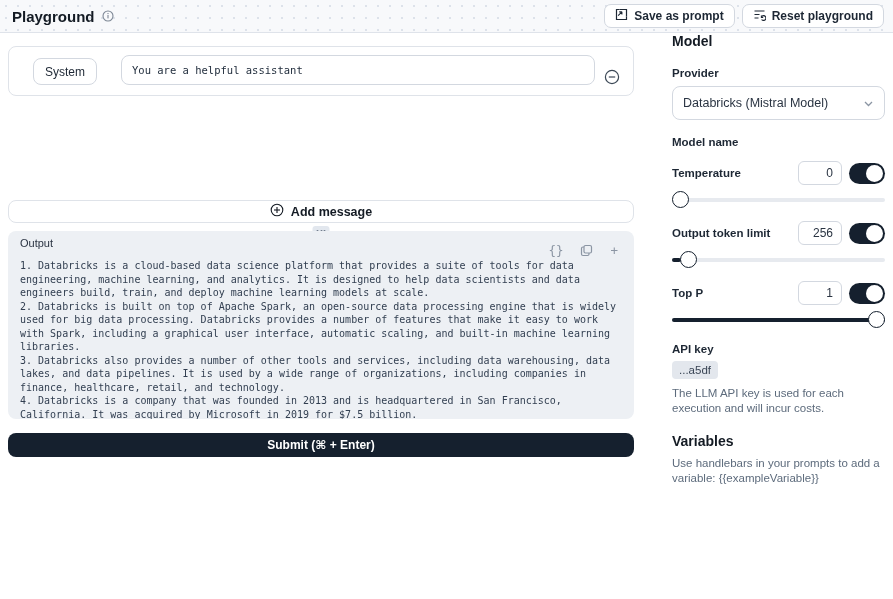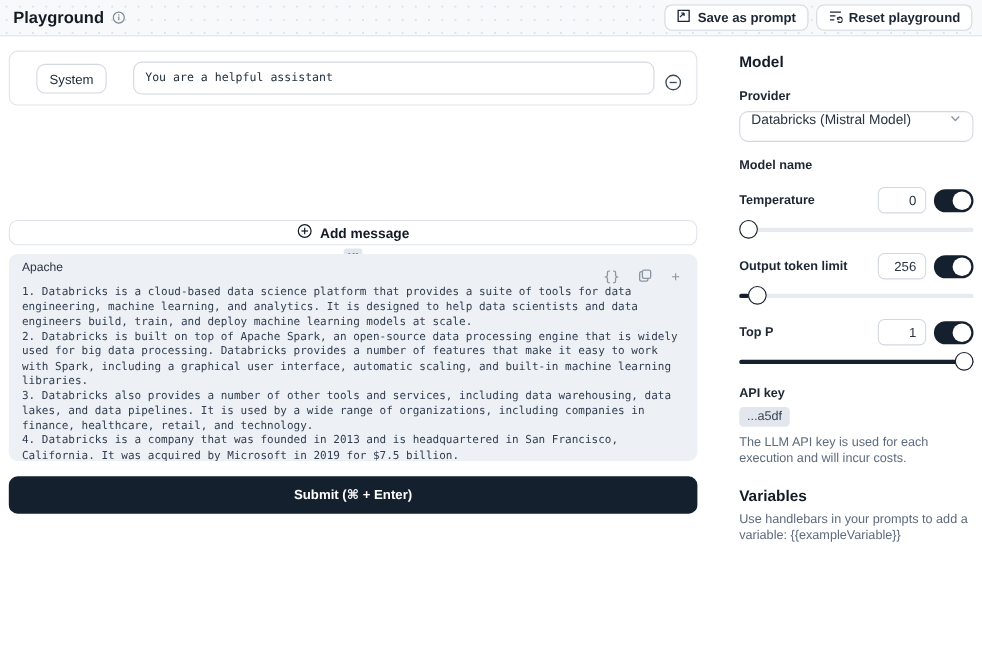--- a/index.html
+++ b/index.html
@@ -19,21 +19,21 @@
     font-weight:600; color:#1d2734; cursor:pointer; font-family:inherit; }
   .hdr-btn svg { flex:none; }
 
   
   .content { display:flex; height:566px; }
   .left-col { width:626px; margin-left:8px; display:flex; flex-direction:column; }
   .sidebar { width:213px; margin-left:auto; margin-right:8px; }
 
   
   .msg-card { border:1px solid var(--card-border); border-radius:8px; background:#fff;
-    display:flex; align-items:center; }
+    display:flex; align-items:flex-end; }
   .msg-card.system { margin-top:13px; height:50px; padding:10px 11px 10px 24px; }
   .msg-card.user { margin-top:7px; height:67px; padding:10px 11px 10px 9px; }
   .drag-handle { width:8px; margin-top:8px; margin-right:7px; display:grid;
     grid-template-columns:2px 2px; grid-auto-rows:2px; gap:2px; }
   .drag-handle i { background:#2c3847; border-radius:50%; }
   .role-badge { height:27px; padding:0 11px; border:1px solid var(--border); border-radius:8px;
     background:#fff; font-size:12px; color:#1d2734; cursor:pointer; font-family:inherit;
     margin-top:1px; flex:none; }
   .msg-card .role-badge { margin-right:24px; }
   .msg-input, .msg-textarea { flex:1; border:1px solid var(--border); border-radius:8px;
@@ -55,31 +55,31 @@
   .resize-pill i { width:2px; height:2px; background:#6b7686; border-radius:50%; }
   .output-panel { height:188px; background:#edf0f4; border-radius:8px; padding:6px 12px 8px 12px;
     position:relative; overflow:hidden; }
   .output-label { font-size:11px; color:#2a3342; }
   .output-tools { position:absolute; top:12px; right:16px; display:flex; align-items:center; gap:17px;
     color:#8b95a3; }
   .tool-btn { background:none; border:none; color:#8b95a3; cursor:pointer; padding:0; display:inline-flex;
     font-size:12.5px; font-family:"DejaVu Sans Mono",monospace; }
   .output-text { margin-top:10px; font-family:"DejaVu Sans Mono","Liberation Mono",monospace;
     font-size:10px; line-height:13.5px; color:#313e50; white-space:pre-wrap; }
-  .submit-btn { margin-top:14px; height:34px; background:var(--accent); border:none; border-radius:8px;
+  .submit-btn { margin-top:14px; height:24px; background:var(--accent); border:none; border-radius:8px;
     color:#ffffff; font-size:12px; font-weight:bold; cursor:pointer; font-family:inherit; }
 
   
   .sb-heading { font-size:14px; font-weight:bold; color:#141b24; }
-  .sb-heading.model { margin-top:15px; }
+  .sb-heading.model { }
   .sb-label { font-size:11.5px; font-weight:600; color:#1d2734; }
   .sb-label.provider { margin-top:18px; }
   .sb-label.modelname { margin-top:16px; }
   .select { margin-top:7px; height:28px; border:1px solid var(--border); border-radius:8px;
-    background:#fff; display:flex; align-items:flex-start; padding:0 10px; font-size:12.5px; color:#2a3442;
+    background:#fff; display:flex; align-items:center; padding:16px 10px; font-size:12.5px; color:#2a3442;
     cursor:pointer; }
   .select .chev { margin-left:auto; color:#8b95a3; display:inline-flex; }
 
   .param-row { margin-top:13px; display:flex; align-items:center; }
   .param-row:first-of-type { margin-top:15px; }
   .param-label { font-size:11.5px; font-weight:600; color:#1d2734; }
   .param-value { margin-left:auto; width:44px; height:24px; border:1px solid var(--border);
     border-radius:6px; text-align:right; padding:0 8px; font-size:12px; color:#2a3442;
     font-family:inherit; outline:none; }
   .toggle { margin-left:7px; width:36px; height:21px; border-radius:11px; background:var(--accent);
@@ -163,21 +163,21 @@
       <span>Add message</span>
     </button>
 
     <div class="output-wrap">
       <div class="resize-pill">
           <i></i>
           <i></i>
           <i></i>
         </div>
       <div class="output-panel">
-        <div class="output-label">Apache</div>
+        <div class="output-label">Output</div>
         <div class="output-tools">
           <button class="tool-btn">{}</button>
           <button class="tool-btn">
             <svg width="13" height="13" viewBox="0 0 13 13" fill="none" stroke="#8b95a3" stroke-width="1.2">
                 <rect x="4" y="1.5" width="7.5" height="7.5" rx="1.5"></rect>
                 <path d="M9 9v1a1.5 1.5 0 0 1-1.5 1.5H3A1.5 1.5 0 0 1 1.5 10V4.5A1.5 1.5 0 0 1 3 3h1"></path>
               </svg>
           </button>
           <button class="tool-btn">+</button>
         </div>

